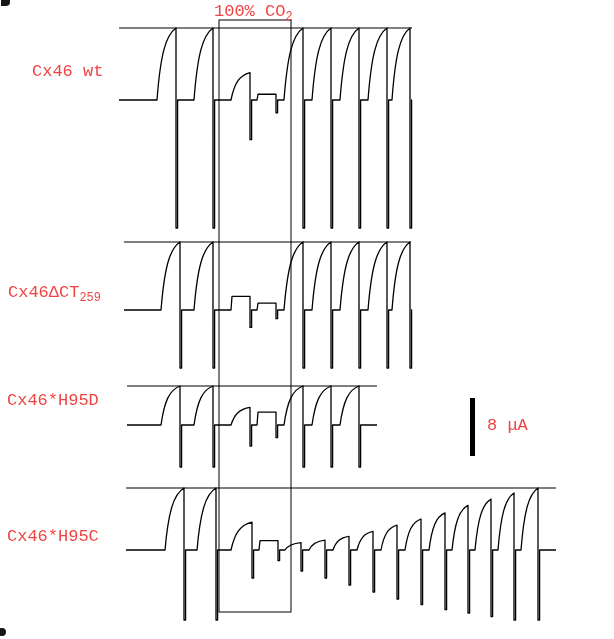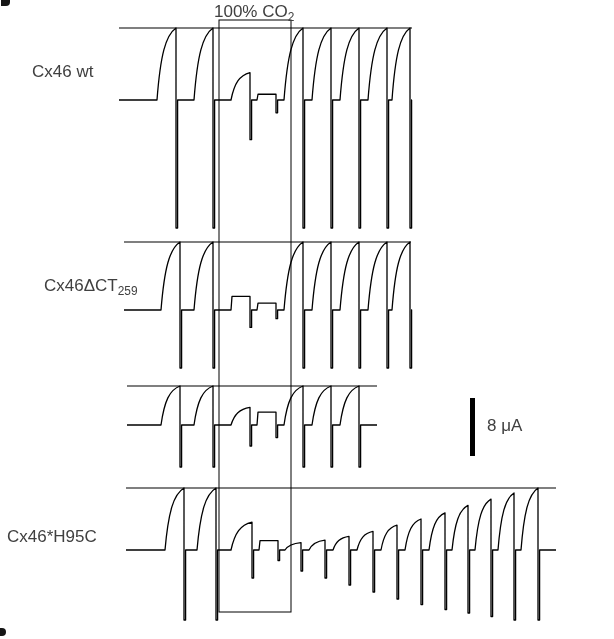--- a/index.html
+++ b/index.html
@@ -1,28 +1,28 @@
 <!DOCTYPE html>
 <html><head>
 <meta charset="utf-8">
 <style>
   html,body{margin:0;padding:0;background:#fff;}
   .figure{
     position:relative;
     width:614px;height:639px;
     background:#fff;
-    font-family:Liberation Sans, sans-serif;
-    color:#404040;
+    font-family:Liberation Mono, monospace;
+    color:#ef4444;
     overflow:hidden;
   }
   .txt{position:absolute;font-size:17px;line-height:20px;white-space:nowrap;}
   .txt sub{font-size:70%;}
   #co2-label{left:214px;top:2px;}
   #label-row0{left:32px;top:62px;}
-  #label-row1{left:8px;top:276px;margin-left:36px;}
+  #label-row1{left:8px;top:283px;}
   #label-row2{left:7px;top:391px;}
   #label-row3{left:7px;top:527px;}
   #scalebar-label{left:487px;top:416px;}
   svg{position:absolute;left:0;top:0;}
   .trace{stroke:#000;stroke-width:1.3;fill:none;stroke-linejoin:round;stroke-linecap:butt;}
   .refline{stroke:#000;stroke-width:1.2;}
   .co2box{stroke:#000;stroke-width:1;fill:none;}
   .artifact{position:absolute;background:#161616;}
   .a1{left:1px;top:0;width:9px;height:6px;border-radius:0 0 4px 0;}
   .a2{left:0;top:628px;width:6px;height:8px;border-radius:0 4px 4px 0;}
@@ -50,20 +50,23 @@
   </div>
 
   <div class="txt" id="label-row0">
     <span>Cx46 wt</span><sub></sub>
   </div>
 
   <div class="txt" id="label-row1">
     <span>Cx46ΔCT</span><sub>259</sub>
   </div>
 
+  <div class="txt" id="label-row2">
+    <span>Cx46*H95D</span><sub></sub>
+  </div>
 
   <div class="txt" id="label-row3">
     <span>Cx46*H95C</span><sub></sub>
   </div>
 
   <div class="txt" id="scalebar-label">8 μA</div>
 
   <div class="artifact a1"></div>
   <div class="artifact a2"></div>
 

